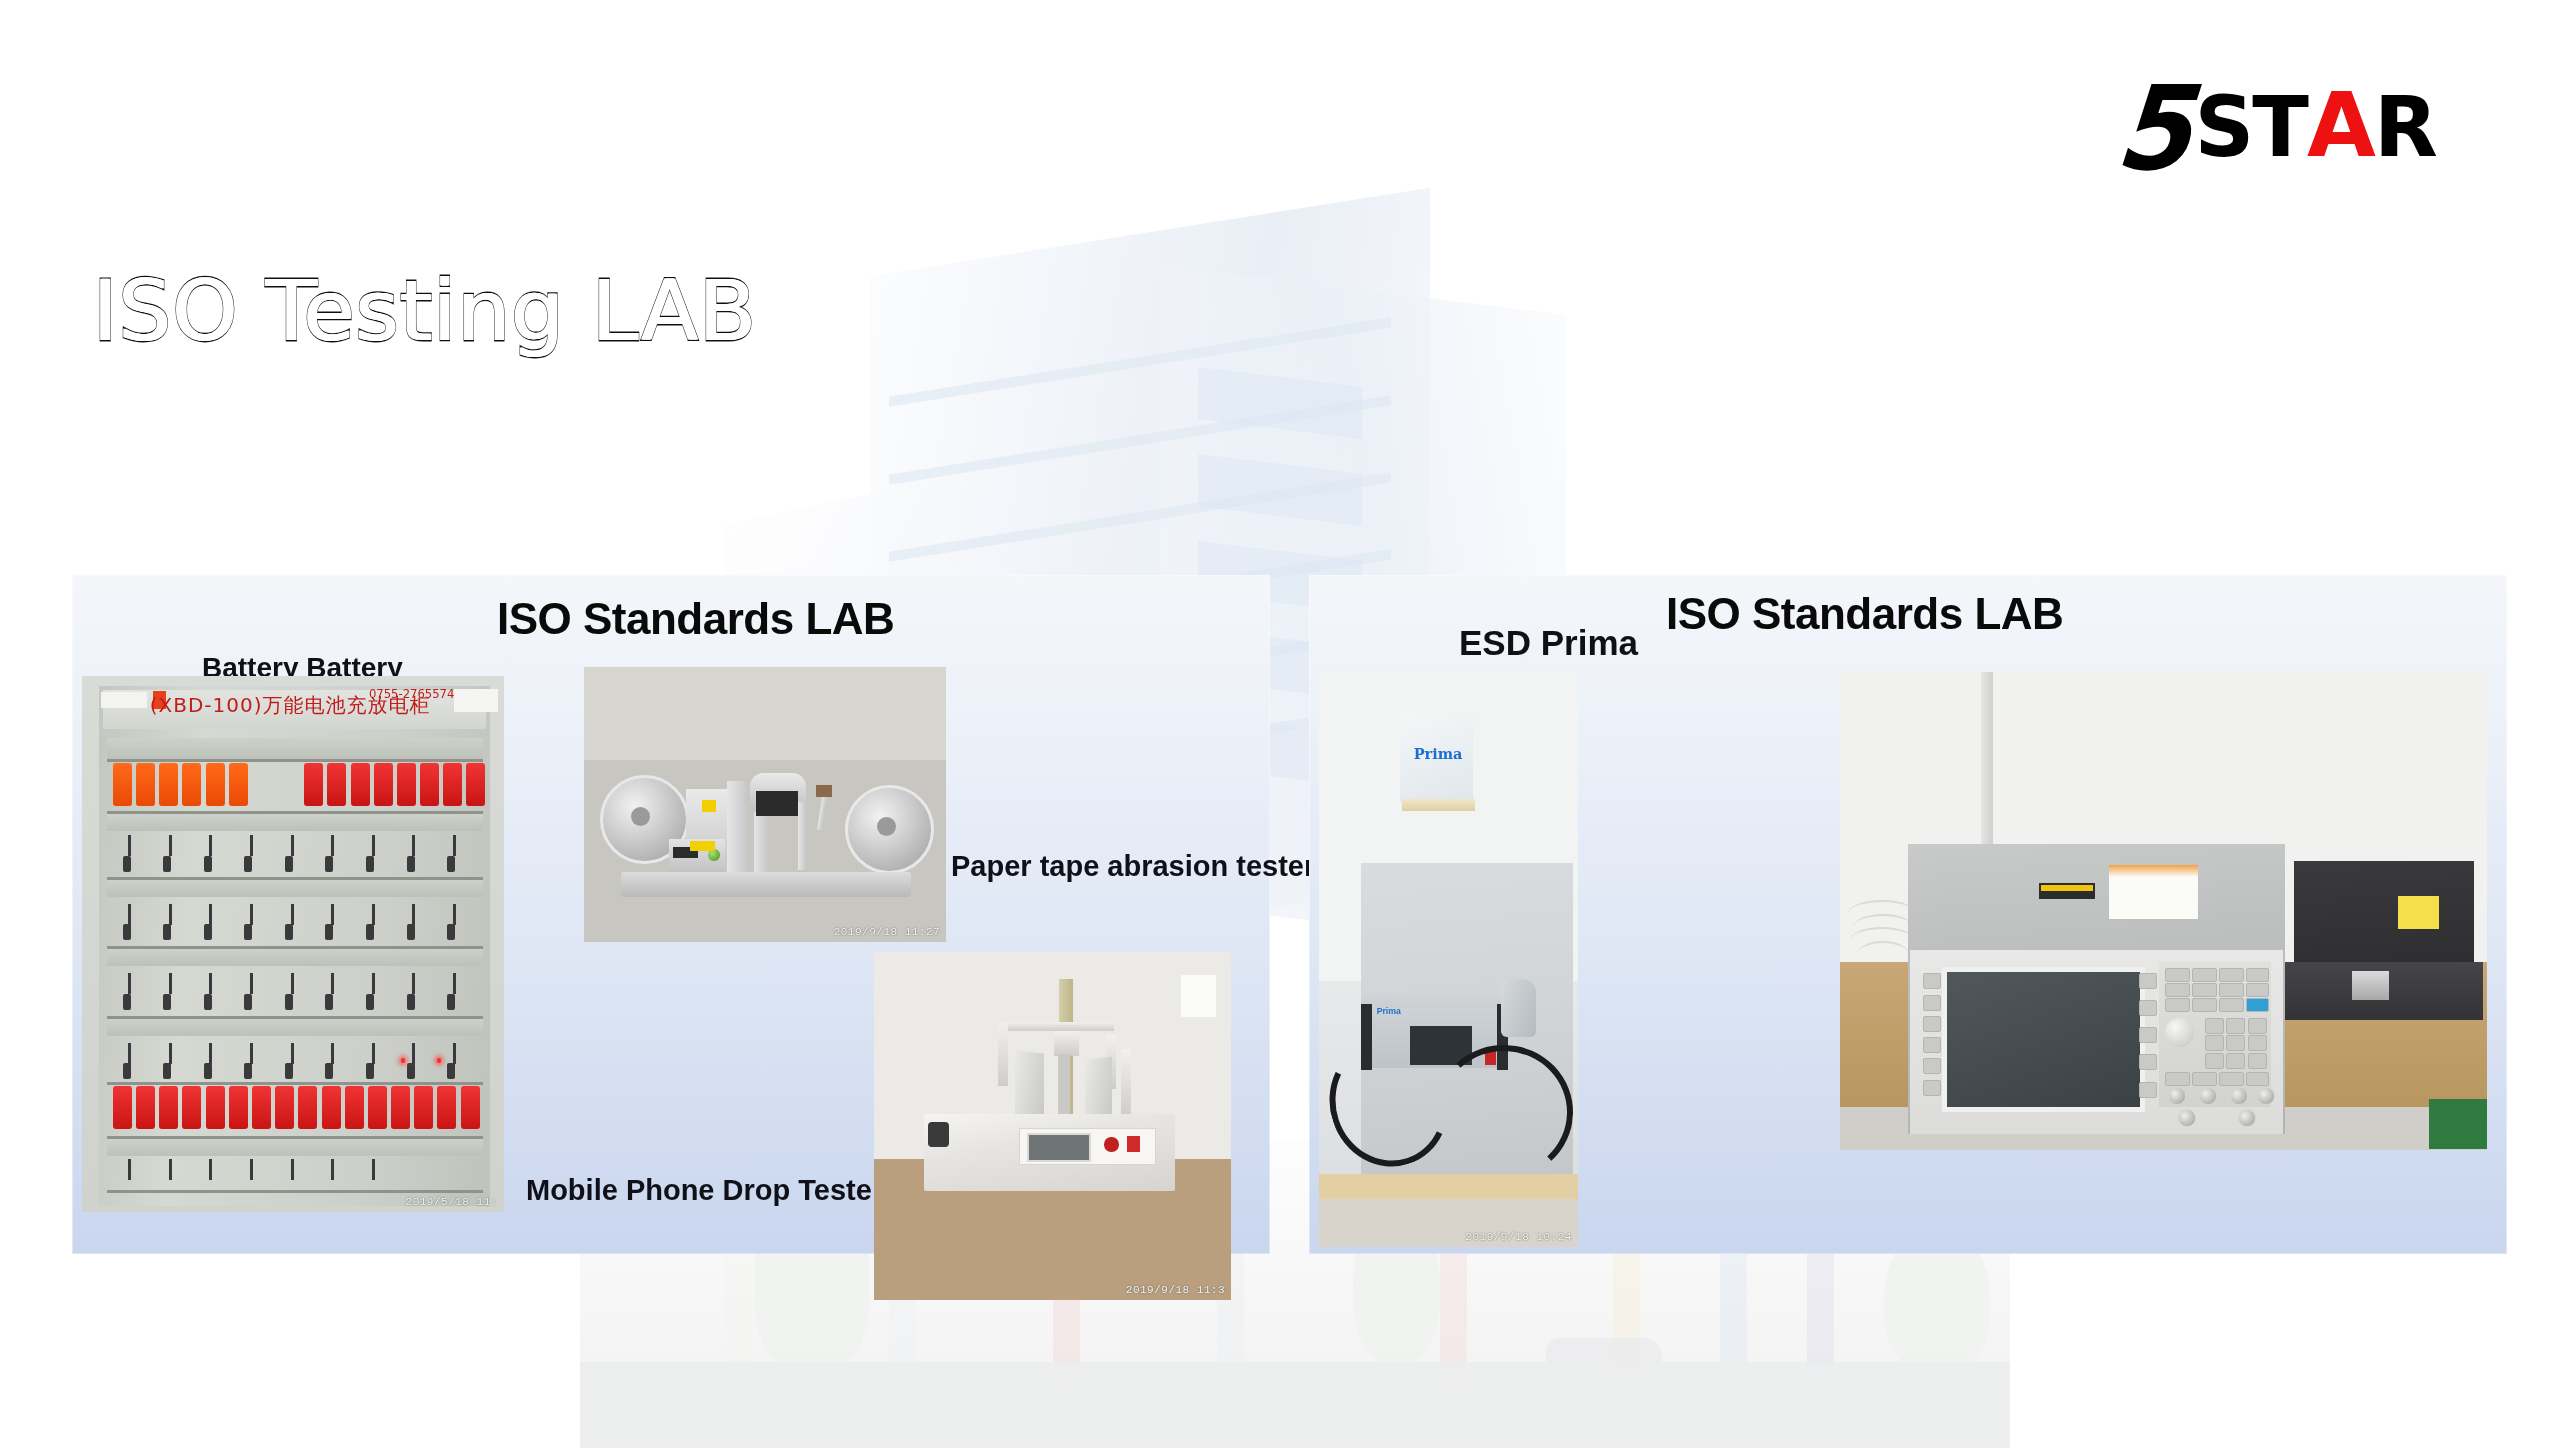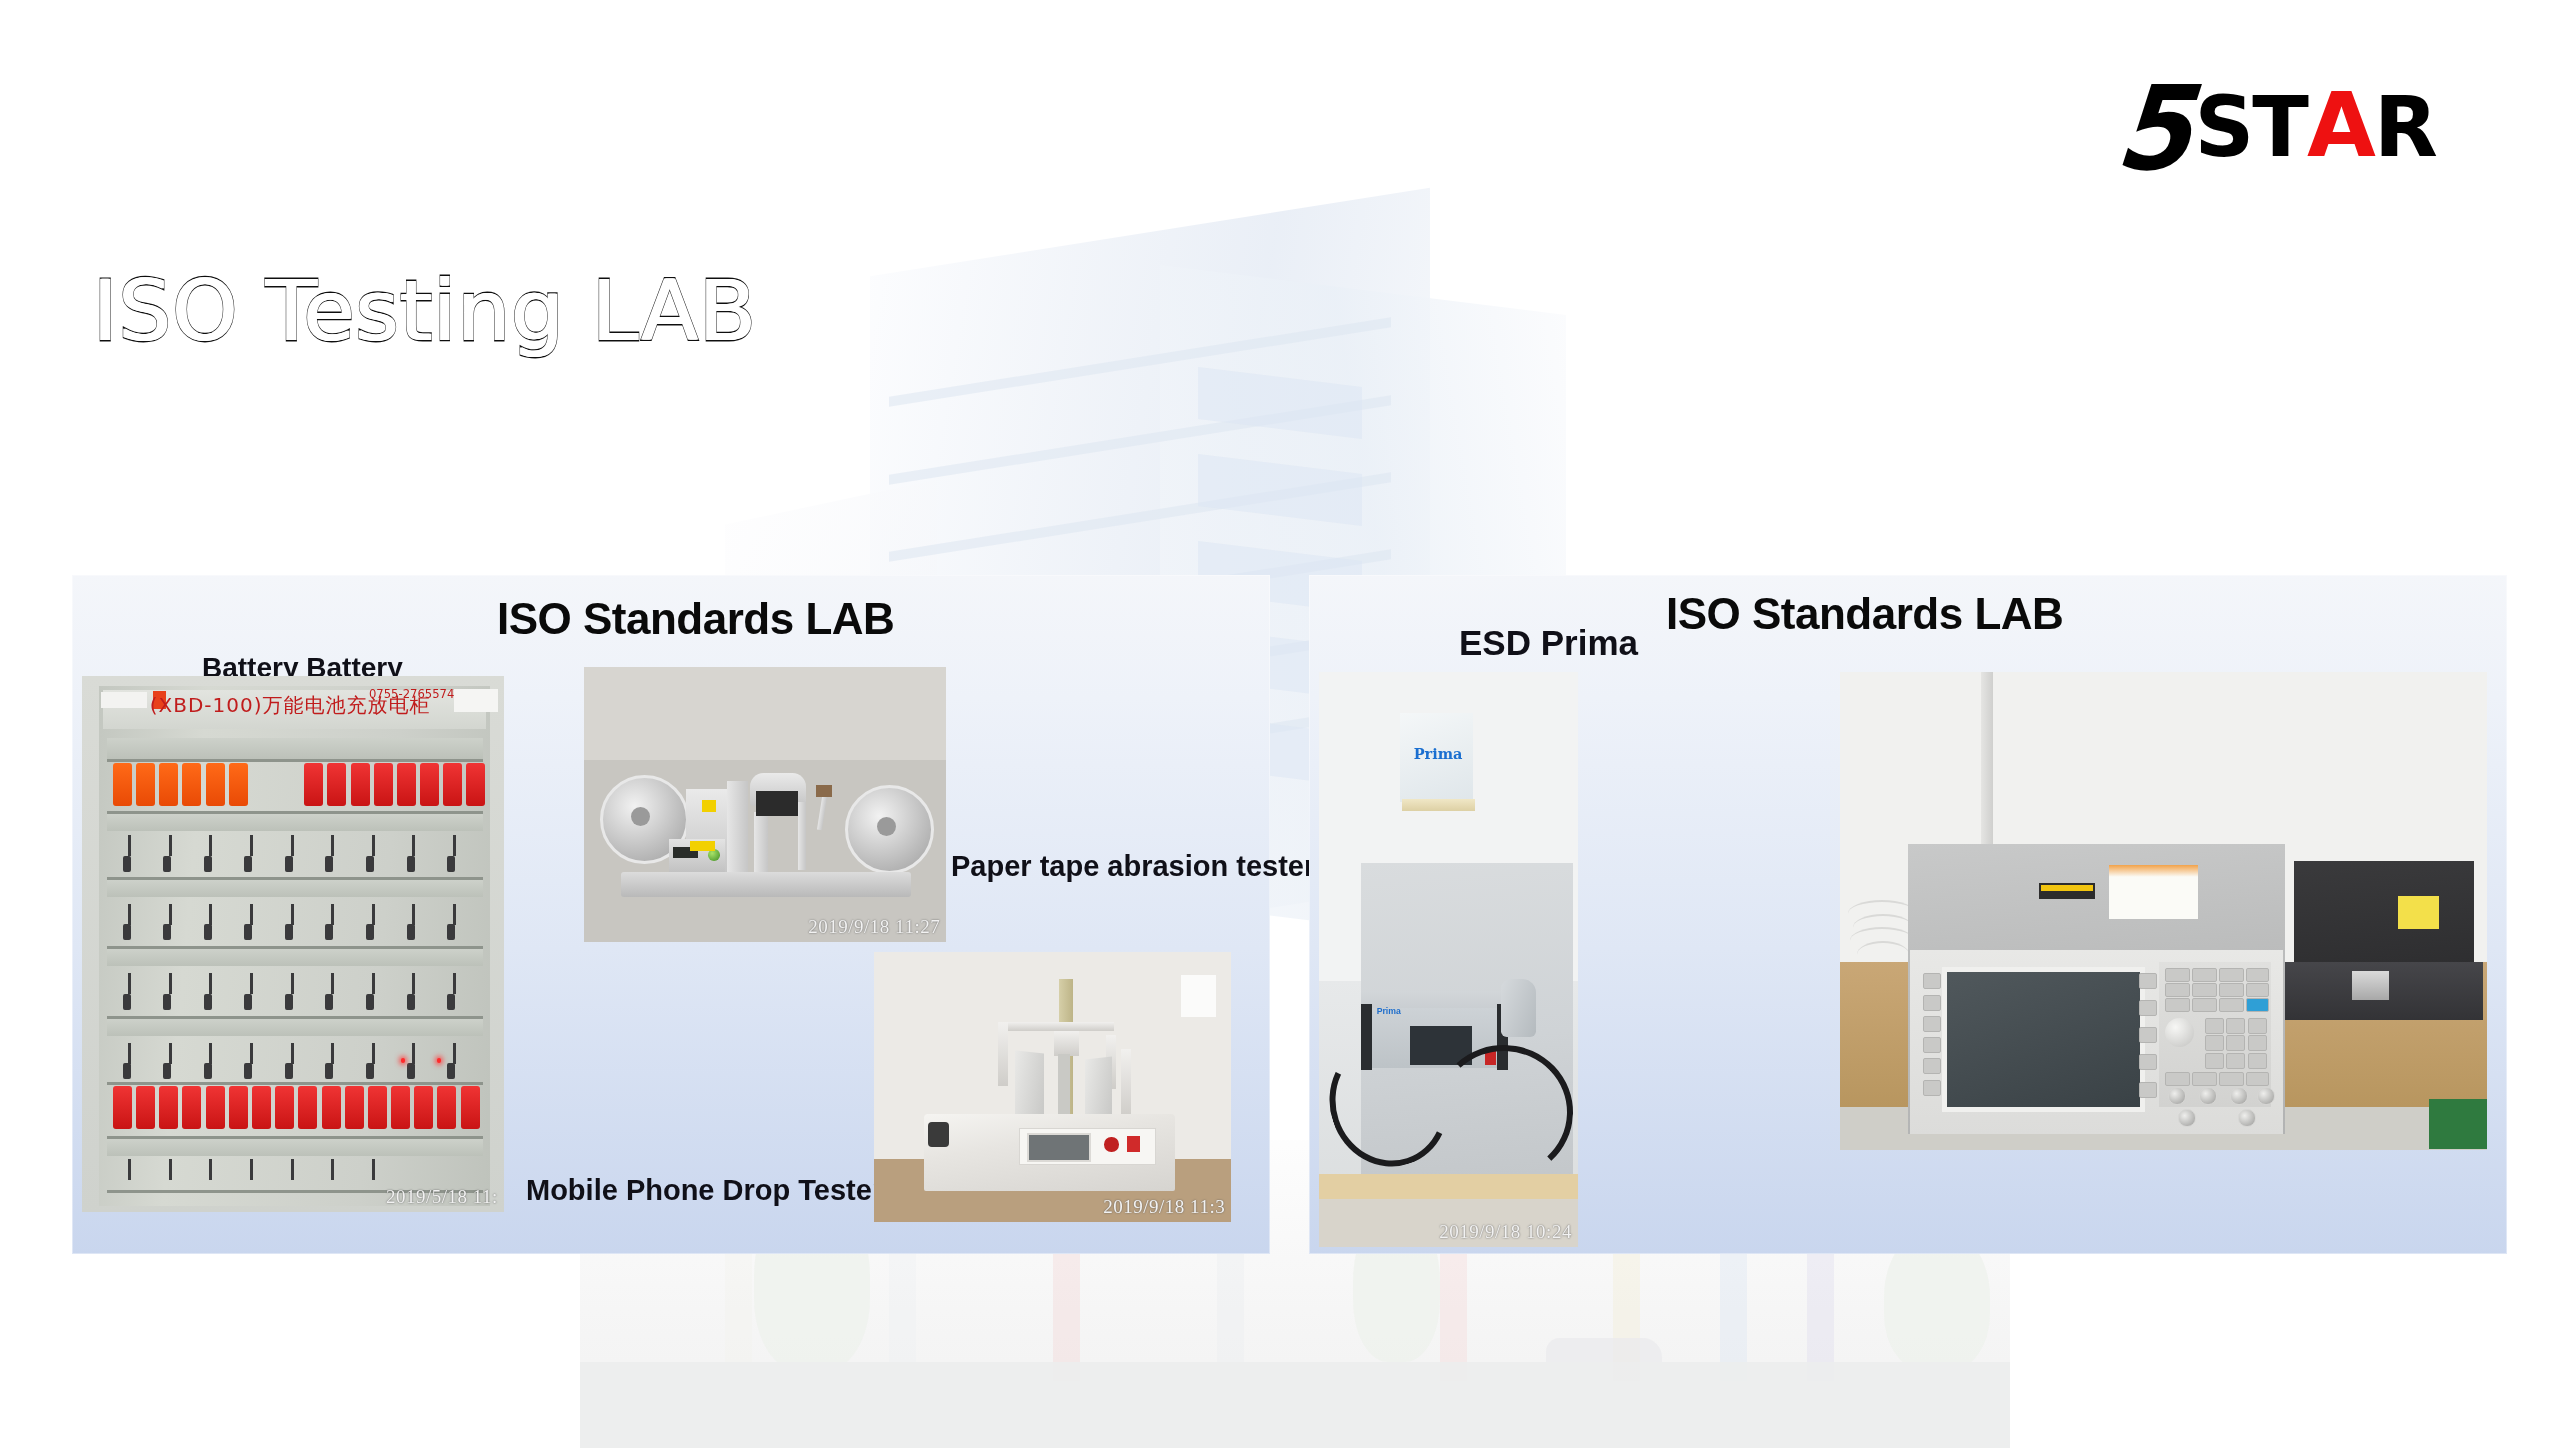--- a/index.html
+++ b/index.html
@@ -119,22 +119,22 @@
   #label-battery{left:130px;top:77px;font-size:28px;}
   #label-abrasion{left:879px;top:275px;font-size:29px;}
   #label-drop{left:454px;top:599px;font-size:29px;}
   #label-esd{left:150px;top:48px;font-size:35px;}
   #label-network{left:367px;top:575px;font-size:37px;}
 
   
   .photo{position:absolute;overflow:hidden;background:#c9cbc8;}
   .ts{
     position:absolute;right:5.8px;bottom:3.9px;
-    font-family:Liberation Serif, serif;
-    font-size:19px;color:#f2f2f2;letter-spacing:0.5px;
+    font-family:Liberation Mono, monospace;
+    font-size:11px;color:#f2f2f2;letter-spacing:0.5px;
     text-shadow:0 0 1.9px #555;white-space:nowrap;
   }
 
   
   #photo-battery{left:9.7px;top:101px;width:422px;height:536px;
     background:linear-gradient(180deg,#d9dbd6,#cfd2cd);}
   .cab-body{position:absolute;left:17.4px;top:9.7px;right:13.5px;bottom:5.8px;
     background:linear-gradient(95deg,#c3c7c0,#d6d9d2 25%,#cdd0ca 70%,#bfc3bc);}
   .cab-banner{position:absolute;left:21px;top:13.5px;right:17.4px;height:39px;
     background:linear-gradient(180deg,#e2e4df,#d3d6d0);}
@@ -170,21 +170,21 @@
   .ab-box{position:absolute;background:linear-gradient(180deg,#eaeaea,#c5c5c5);}
   .ab-ctrl{position:absolute;left:85px;top:172px;width:56px;height:33px;
     background:linear-gradient(180deg,#e3e3e3,#c2c2c2);}
   .ab-disp{position:absolute;left:89px;top:180px;width:25px;height:10.6px;background:#2a2d2a;}
   .ab-grn{position:absolute;left:124px;top:182px;width:11.6px;height:11.6px;border-radius:50%;
     background:radial-gradient(circle at 35% 35%,#a8e36a,#3e8c22);}
   .ab-warn{position:absolute;width:13.5px;height:11.6px;background:#f2d000;}
   .ab-label{position:absolute;left:172px;top:124px;width:42px;height:25px;background:#2b2b2b;}
 
   
-  #photo-drop{left:802px;top:377px;width:357px;height:270px;
+  #photo-drop{left:802px;top:377px;width:357px;height:348px;
     background:linear-gradient(180deg,#e8e7e3 0%,#e2e1dc 60%,#cfcdc7 100%);}
   .dr-wall{position:absolute;left:0;top:0;right:0;height:207px;background:#eceae6;}
   .dr-floor{position:absolute;left:0;top:207px;right:0;bottom:0;background:#b99f7e;}
   .dr-base{position:absolute;left:50px;top:162px;width:251px;height:77px;
     background:linear-gradient(170deg,#f5f4f1 0%,#e7e5e1 38%,#d6d4d0 100%);border-radius:3.9px 3.9px 1.9px 1.9px;}
   .dr-panel{position:absolute;left:145px;top:176px;width:135px;height:35px;
     background:#f7f6f3;border:1px solid #d8d6d2;}
   .dr-screen{position:absolute;left:153px;top:181px;width:60px;height:25px;
     background:#6f7476;border:2.9px solid #dcdad6;}
   .dr-btn-r{position:absolute;left:230px;top:185px;width:14.5px;height:14.5px;border-radius:50%;background:#c02020;}

